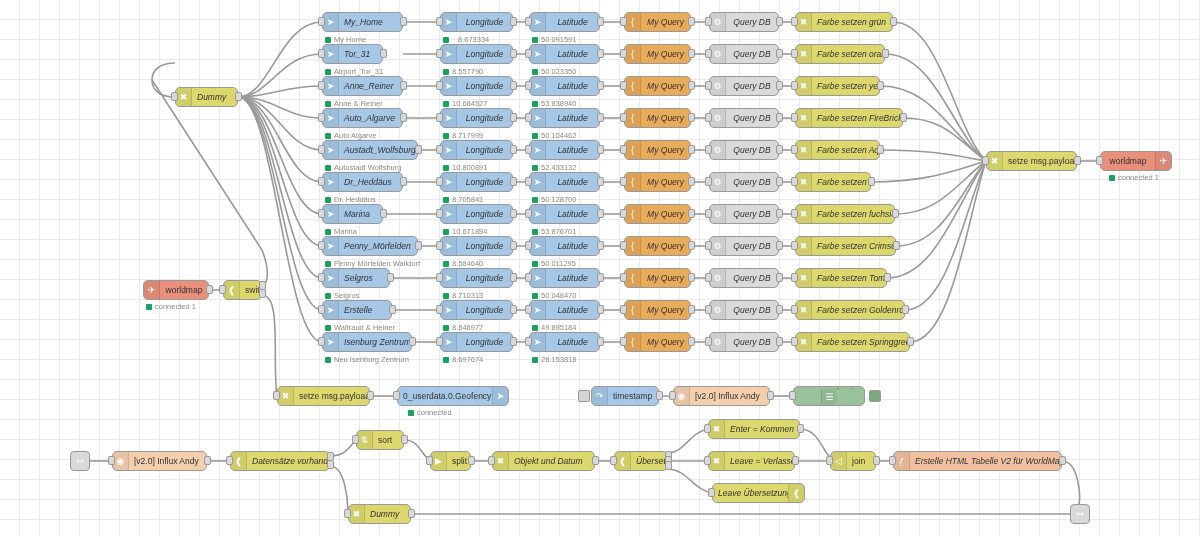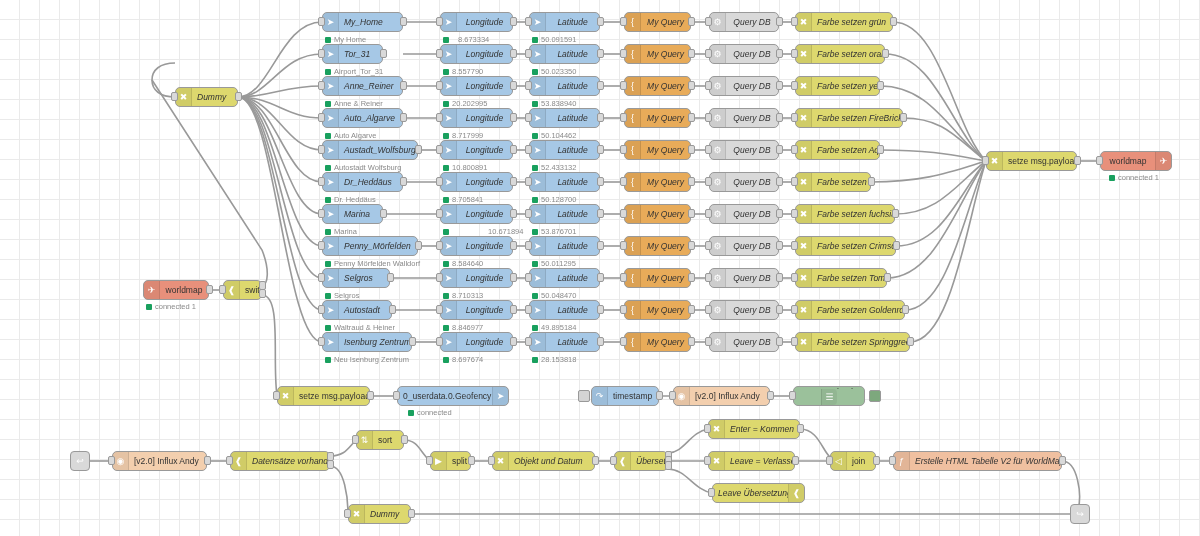--- a/index.html
+++ b/index.html
@@ -369,21 +369,21 @@
           <em style="font-style: normal;">Anne &amp; Reiner</em>
         </span>
       </div>
       <div class="node c-blue" style="left: 440px; top: 76px; width: 73px;">
         <span class="ico">➤</span>
         <span class="lbl italic center">Longitude</span>
         <span class="port in"></span>
         <span class="port out"></span>
         <span class="status">
           <i class="dot"></i>
-          <em style="font-style: normal;">20.202995</em>
+          <em style="font-style: normal;">10.684527</em>
         </span>
       </div>
       <div class="node c-blue" style="left: 529px; top: 76px; width: 71px;">
         <span class="ico">➤</span>
         <span class="lbl italic center">Latitude</span>
         <span class="port in"></span>
         <span class="port out"></span>
         <span class="status">
           <i class="dot"></i>
           <em style="font-style: normal;">53.838940</em>
@@ -561,21 +561,21 @@
           <em style="font-style: normal;">Marina</em>
         </span>
       </div>
       <div class="node c-blue" style="left: 440px; top: 204px; width: 73px;">
         <span class="ico">➤</span>
         <span class="lbl italic center">Longitude</span>
         <span class="port in"></span>
         <span class="port out"></span>
         <span class="status">
           <i class="dot"></i>
-          <em style="font-style: normal; margin-left: 36px;">10.671894</em>
+          <em style="font-style: normal;">10.671894</em>
         </span>
       </div>
       <div class="node c-blue" style="left: 529px; top: 204px; width: 71px;">
         <span class="ico">➤</span>
         <span class="lbl italic center">Latitude</span>
         <span class="port in"></span>
         <span class="port out"></span>
         <span class="status">
           <i class="dot"></i>
           <em style="font-style: normal;">53.876701</em>
@@ -690,21 +690,21 @@
         <span class="port out"></span>
       </div>
       <div class="node c-yellow" style="left: 795px; top: 268px; width: 92px;">
         <span class="ico">✖</span>
         <span class="lbl italic">Farbe setzen Tomato</span>
         <span class="port in"></span>
         <span class="port out"></span>
       </div>
       <div class="node c-blue" style="left: 322px; top: 300px; width: 70px;">
         <span class="ico">➤</span>
-        <span class="lbl italic">Autostadt</span>
+        <span class="lbl italic">Erstelle</span>
         <span class="port in"></span>
         <span class="port out"></span>
         <span class="status">
           <i class="dot"></i>
           <em style="font-style: normal;">Waltraud &amp; Heiner</em>
         </span>
       </div>
       <div class="node c-blue" style="left: 440px; top: 300px; width: 73px;">
         <span class="ico">➤</span>
         <span class="lbl italic center">Longitude</span>

